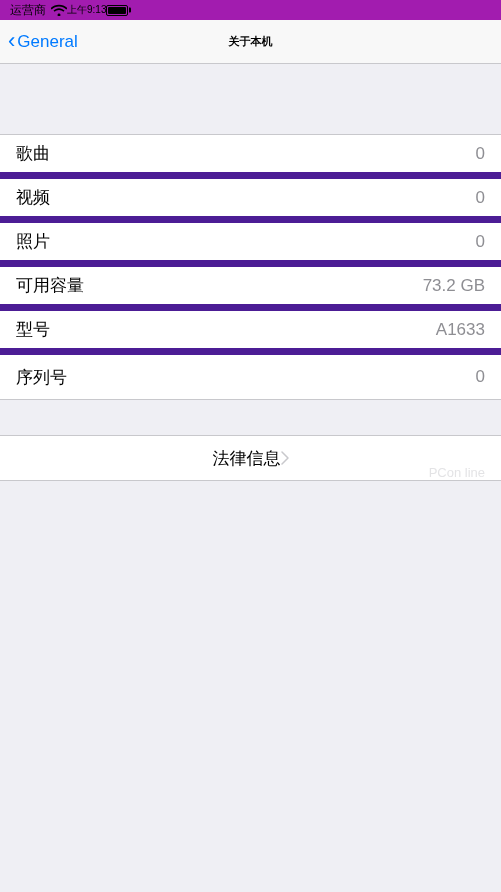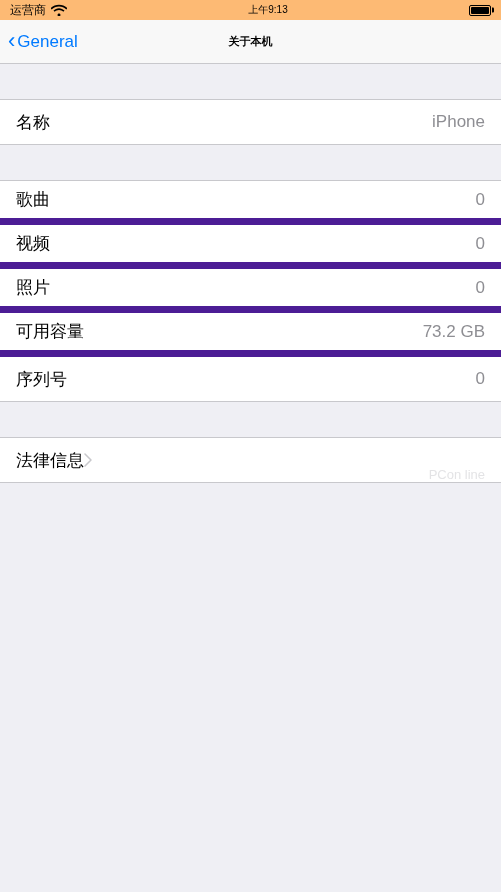--- a/index.html
+++ b/index.html
@@ -10,24 +10,23 @@
       min-height: 892px;
       font-family: -apple-system, "PingFang SC", "Helvetica Neue", Arial, sans-serif;
       background: #efeff4;
       color: #000;
       font-size: 17px;
     }
 
     
     .status-bar {
       height: 20px;
-      background: #fdba74;
-      display: flex;
-      align-items: center;
-      justify-content: space-between;
+      background: #a21caf;
+      display: flex;
+      align-items: center;
       padding: 0 10px;
       font-size: 12px;
       font-weight: 500;
     }
     .status-left {
       display: flex;
       align-items: center;
       gap: 5px;
       font-size: 12px;
     }
@@ -151,21 +150,21 @@
     
     .watermark-area {
       background: #fff;
       border-top: 1px solid #c8c8cc;
       border-bottom: 1px solid #c8c8cc;
       position: relative;
     }
     .watermark-row {
       display: flex;
       align-items: center;
-      justify-content: flex-start;
+      justify-content: center;
       min-height: 44px;
       padding: 0 16px;
       background: #fff;
     }
     .watermark-text {
       color: #c8c8cc;
       font-size: 13px;
       position: absolute;
       right: 16px;
       bottom: 0;
@@ -198,26 +197,20 @@
     <span class="nav-back-chevron">‹</span>
     <span>General</span>
   </div>
   <span class="nav-title">关于本机</span>
 </div>
 
 <div class="content">
 
   <div class="section-gap"></div>
 
-  <div class="table-group">
-    <div class="table-row">
-      <span class="row-label">名称</span>
-      <span class="row-value">iPhone</span>
-    </div>
-  </div>
 
   <div class="section-gap"></div>
 
   <div class="table-group">
 
     <div class="table-row">
       <span class="row-label">歌曲</span>
       <span class="row-value">0</span>
     </div>
 
@@ -232,20 +225,24 @@
     </div>
 
 
 
     <div class="table-row">
       <span class="row-label">可用容量</span>
       <span class="row-value">73.2 GB</span>
     </div>
 
 
+    <div class="table-row">
+      <span class="row-label">型号</span>
+      <span class="row-value">A1633</span>
+    </div>
 
     <div class="table-row">
       <span class="row-label">序列号</span>
       <span class="row-value">0</span>
     </div>
 
   </div>
 
   <div class="section-gap-bottom"></div>
 

